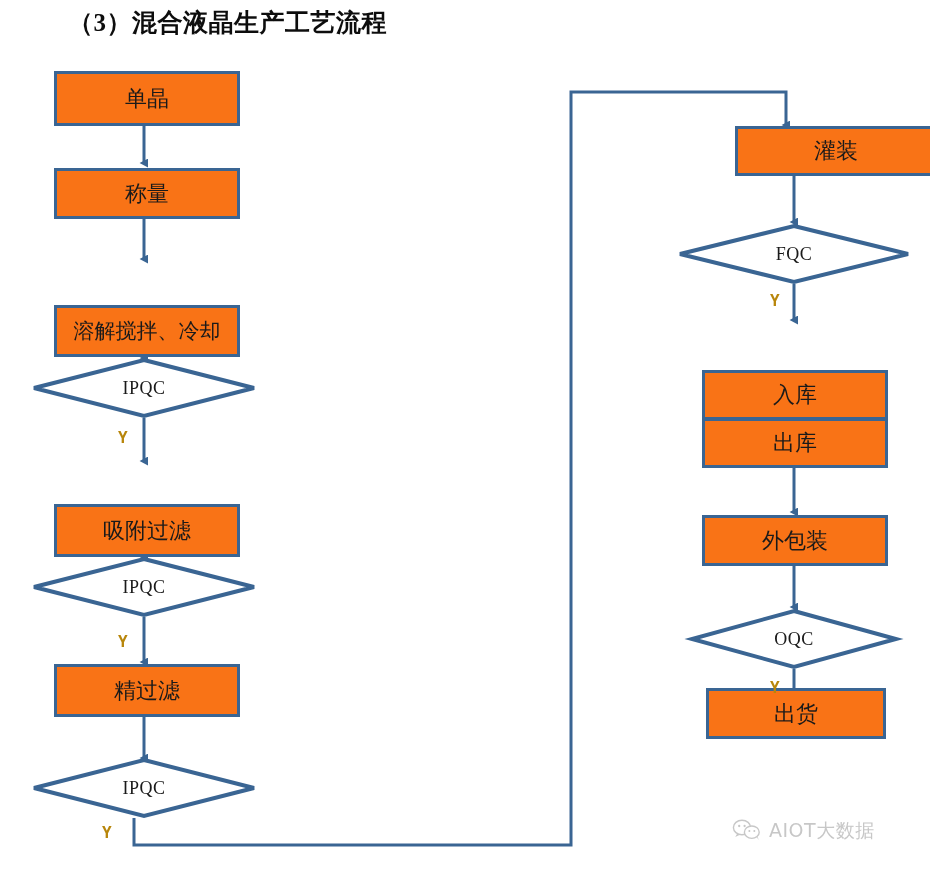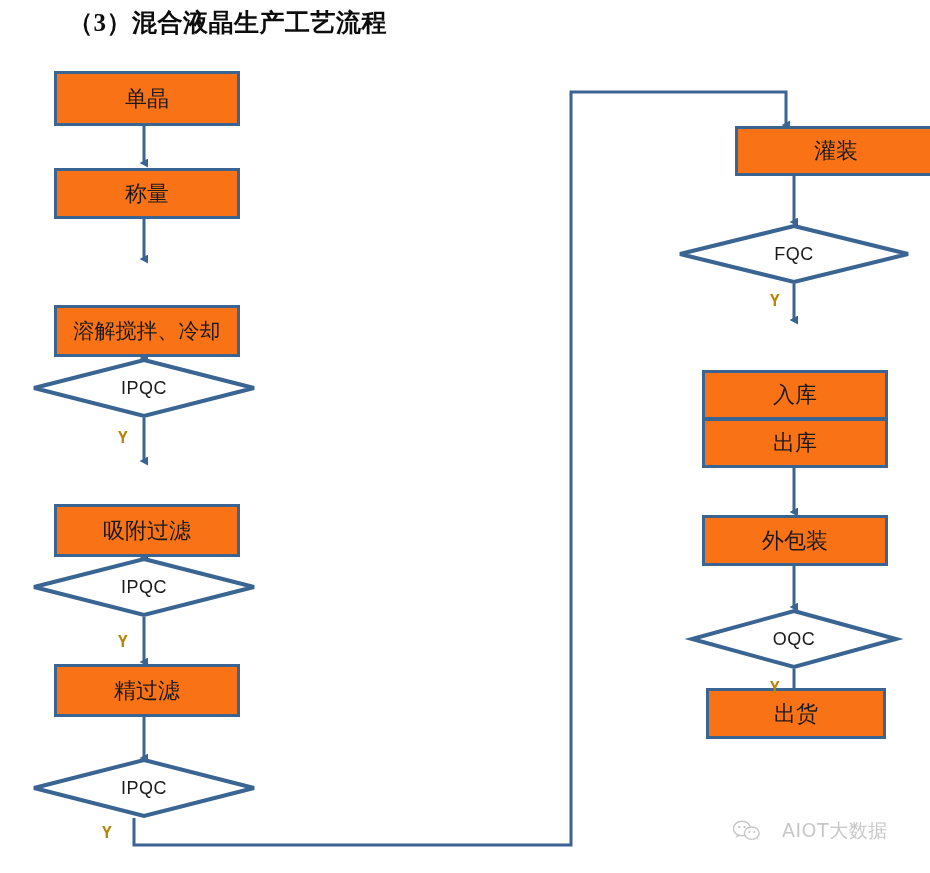--- a/index.html
+++ b/index.html
@@ -68,21 +68,21 @@
   }
   .node-diamond .diamond-label {
     position: absolute;
     left: 0;
     top: 0;
     width: 100%;
     height: 100%;
     display: flex;
     align-items: center;
     justify-content: center;
-    font-family: Liberation Sans, sans-serif;
+    font-family: Liberation Serif, serif;
     font-size: 18px;
     color: #1a1a1a;
     letter-spacing: 0.5px;
   }
 
   
   .conn-layer {
     position: absolute;
     left: 0; top: 0;
     width: 930px;
@@ -99,22 +99,21 @@
     color: #b8860b;
     line-height: 1;
   }
 
   
   .watermark {
     position: absolute;
     left: 732px;
     top: 818px;
     display: flex;
-    align-items: center;
-    gap: 20px;
+    gap: 7px;
     opacity: 0.55;
   }
   .watermark .wm-text {
     font-family: "DejaVu Sans", "Liberation Sans", sans-serif;
     font-size: 19px;
     color: #9a9a9a;
     letter-spacing: 0.5px;
     white-space: nowrap;
   }
 </style>

